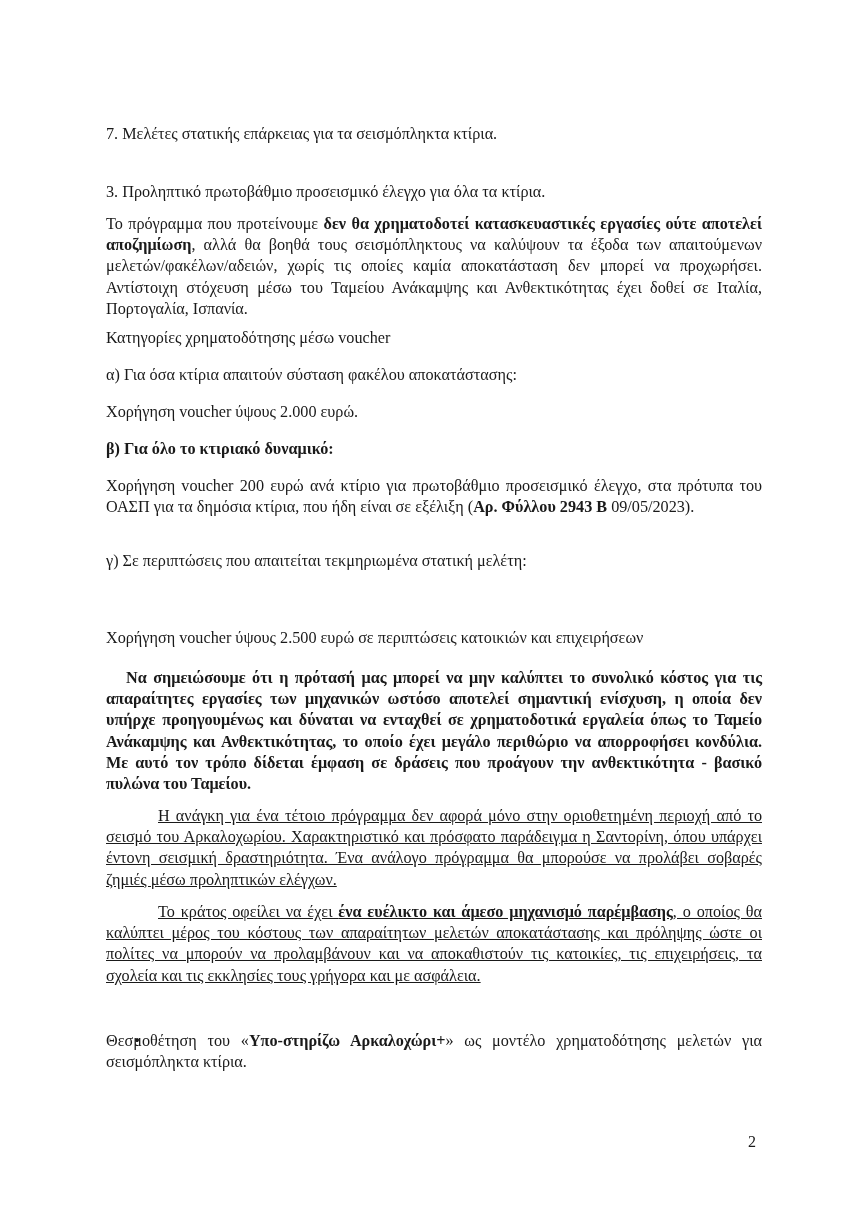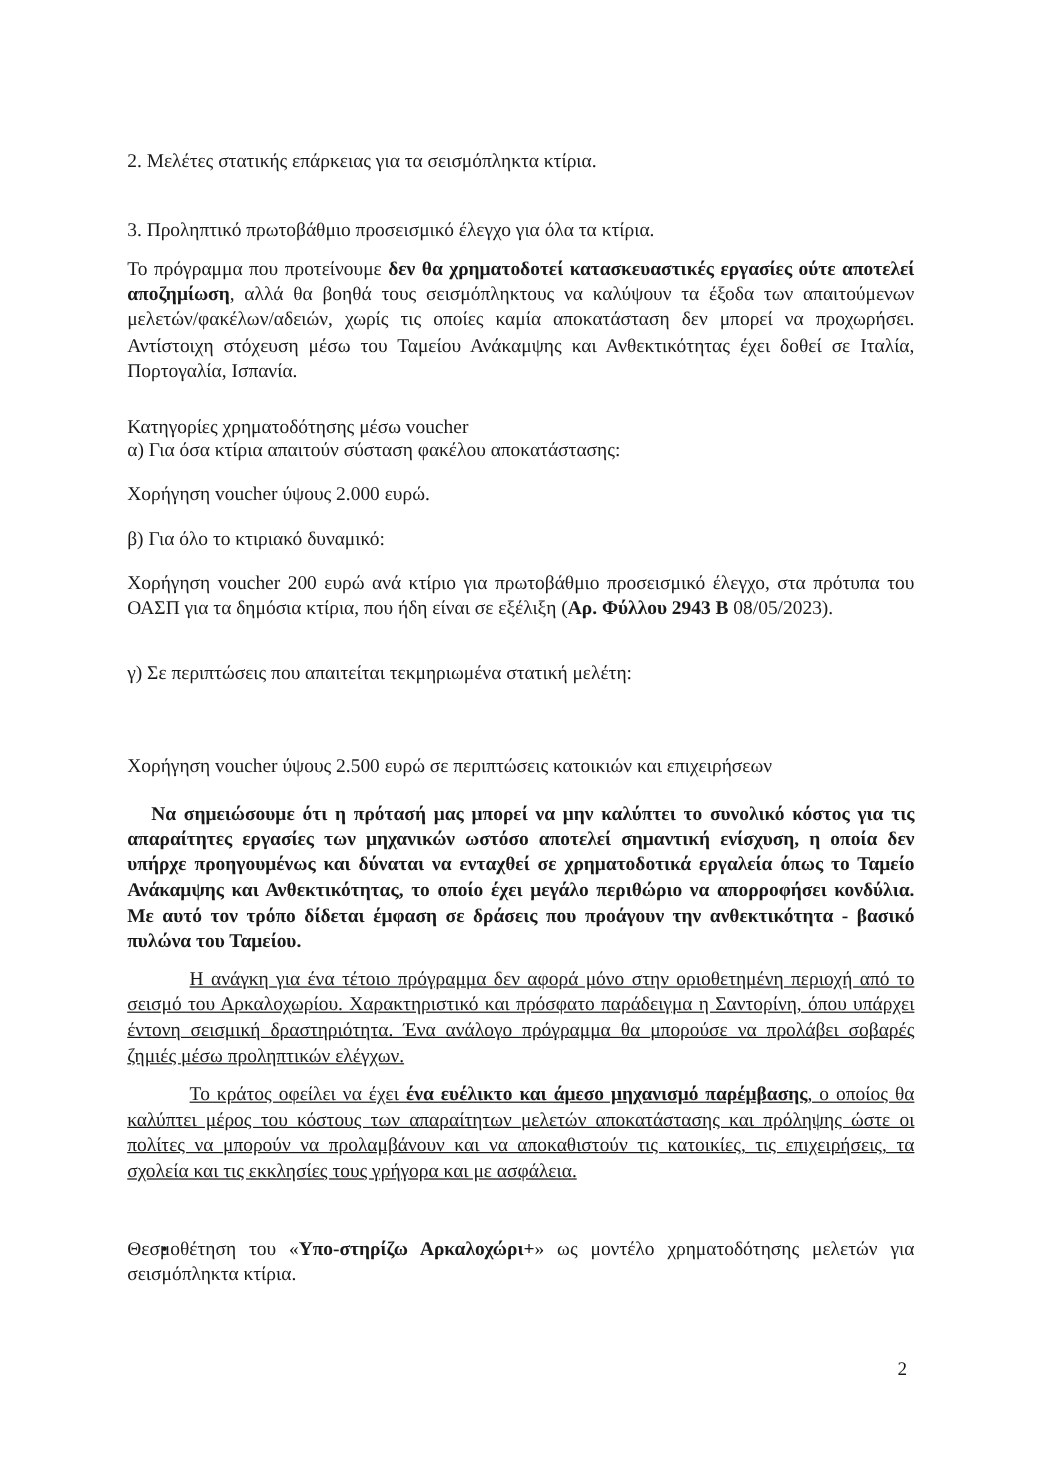--- a/index.html
+++ b/index.html
@@ -63,35 +63,35 @@
       left: 748px;
       top: 1131px;
       font-size: 16px;
     }
   </style>
 </head>
 <body>
 
 <div class="page">
 
-  <p class="block" style="top:124px;">2. Μελέτες στατικής επάρκειας για τα σεισμόπληκτα κτίρια.</p>
+  <p class="block" style="top:124px;">7. Μελέτες στατικής επάρκειας για τα σεισμόπληκτα κτίρια.</p>
 
   <p class="block" style="top:182px;">3. Προληπτικό πρωτοβάθμιο προσεισμικό έλεγχο για όλα τα κτίρια.</p>
 
   <p class="block justify" style="top:214px;"><span>Το πρόγραμμα που προτείνουμε </span><b>δεν θα χρηματοδοτεί κατασκευαστικές εργασίες ούτε αποτελεί αποζημίωση</b><span>, αλλά θα βοηθά τους σεισμόπληκτους να καλύψουν τα έξοδα των απαιτούμενων μελετών/φακέλων/αδειών, χωρίς τις οποίες καμία αποκατάσταση δεν μπορεί να προχωρήσει. Αντίστοιχη στόχευση μέσω του Ταμείου Ανάκαμψης και Ανθεκτικότητας έχει δοθεί σε Ιταλία, Πορτογαλία, Ισπανία.</span></p>
 
-  <p class="block" style="top:346px;">Κατηγορίες χρηματοδότησης μέσω voucher</p>
+  <p class="block" style="top:328px;">Κατηγορίες χρηματοδότησης μέσω voucher</p>
 
   <p class="block" style="top:365px;">α) Για όσα κτίρια απαιτούν σύσταση φακέλου αποκατάστασης:</p>
 
   <p class="block" style="top:402px;">Χορήγηση voucher ύψους 2.000 ευρώ.</p>
 
-  <p class="block" style="top:439px;">β) Για όλο το κτιριακό δυναμικό:</p>
+  <p class="block" style="top:439px;font-weight:bold;">β) Για όλο το κτιριακό δυναμικό:</p>
 
-  <p class="block justify" style="top:476px;"><span>Χορήγηση voucher 200 ευρώ ανά κτίριο για πρωτοβάθμιο προσεισμικό έλεγχο, στα πρότυπα του ΟΑΣΠ για τα δημόσια κτίρια, που ήδη είναι σε εξέλιξη (</span><b>Αρ. Φύλλου 2943 Β</b><span> 08/05/2023).</span></p>
+  <p class="block justify" style="top:476px;"><span>Χορήγηση voucher 200 ευρώ ανά κτίριο για πρωτοβάθμιο προσεισμικό έλεγχο, στα πρότυπα του ΟΑΣΠ για τα δημόσια κτίρια, που ήδη είναι σε εξέλιξη (</span><b>Αρ. Φύλλου 2943 Β</b><span> 09/05/2023).</span></p>
 
   <p class="block" style="top:551px;">γ) Σε περιπτώσεις που απαιτείται τεκμηριωμένα στατική μελέτη:</p>
 
   <p class="block" style="top:588px;margin-top:40px;">Χορήγηση voucher ύψους 2.500 ευρώ σε περιπτώσεις κατοικιών και επιχειρήσεων</p>
 
 
   <p class="block justify indent-small bold" style="top:668px;">Να σημειώσουμε ότι η πρότασή μας μπορεί να μην καλύπτει το συνολικό κόστος για τις απαραίτητες εργασίες των μηχανικών ωστόσο αποτελεί σημαντική ενίσχυση, η οποία δεν υπήρχε προηγουμένως και δύναται να ενταχθεί σε χρηματοδοτικά εργαλεία όπως το Ταμείο Ανάκαμψης και Ανθεκτικότητας, το οποίο έχει μεγάλο περιθώριο να απορροφήσει κονδύλια. Με  αυτό τον τρόπο δίδεται έμφαση σε δράσεις που προάγουν την ανθεκτικότητα  - βασικό πυλώνα του Ταμείου.</p>
 
   <p class="block justify indent" style="top:806px;">Η ανάγκη για ένα τέτοιο πρόγραμμα δεν αφορά μόνο στην οριοθετημένη περιοχή από το σεισμό του Αρκαλοχωρίου. Χαρακτηριστικό και πρόσφατο παράδειγμα η Σαντορίνη, όπου υπάρχει έντονη σεισμική δραστηριότητα. Ένα ανάλογο πρόγραμμα θα μπορούσε να προλάβει σοβαρές ζημιές μέσω προληπτικών ελέγχων.</p>
 

